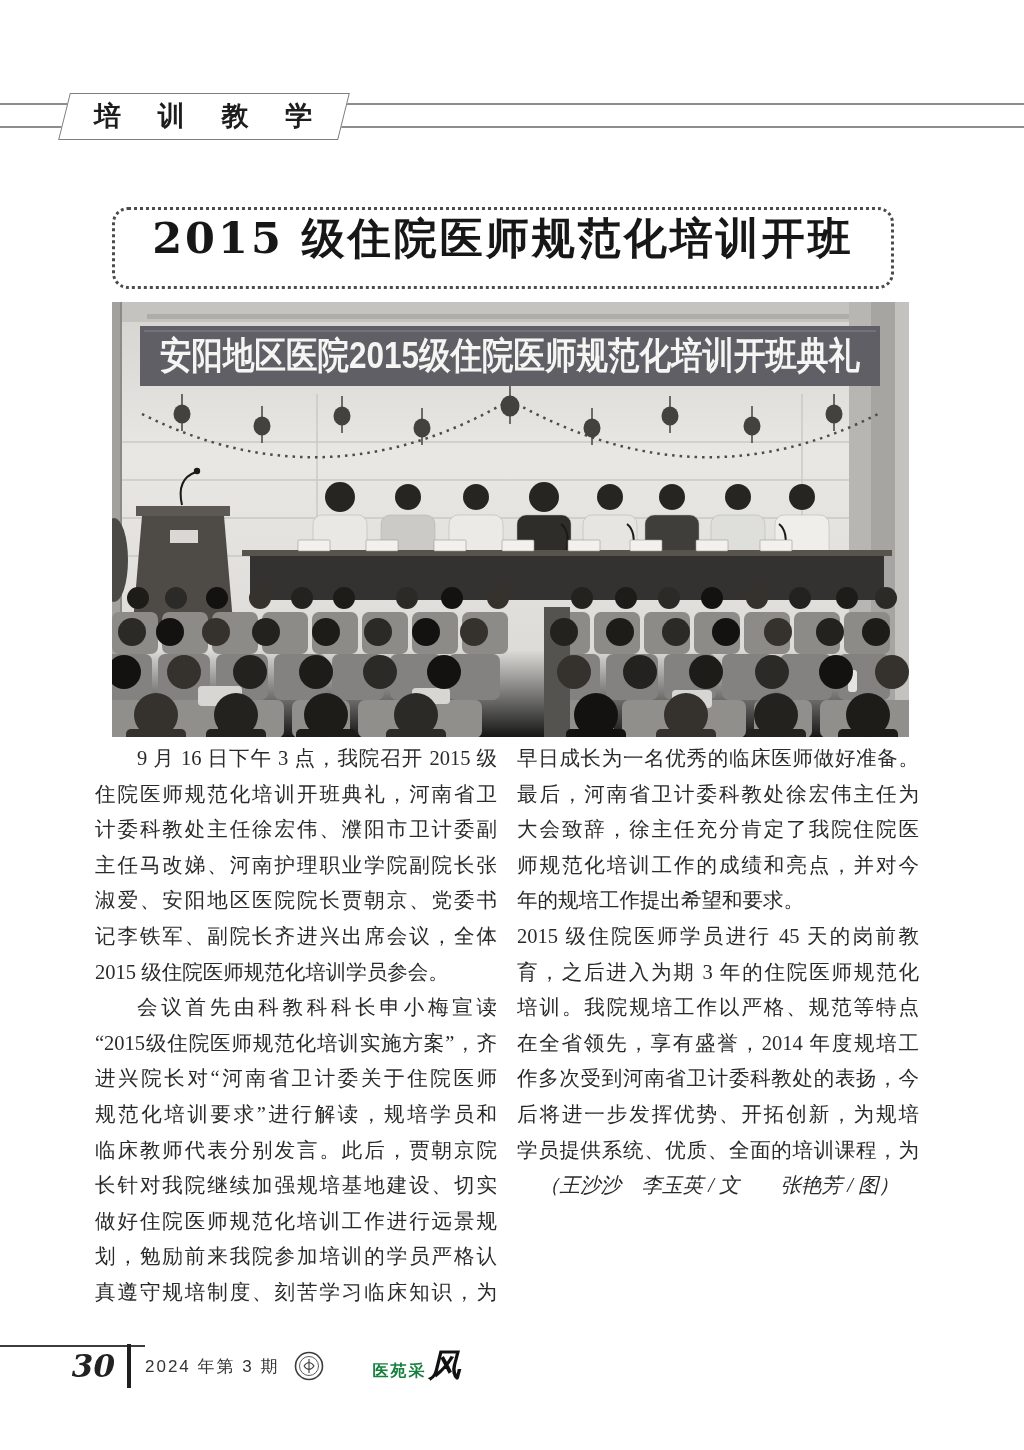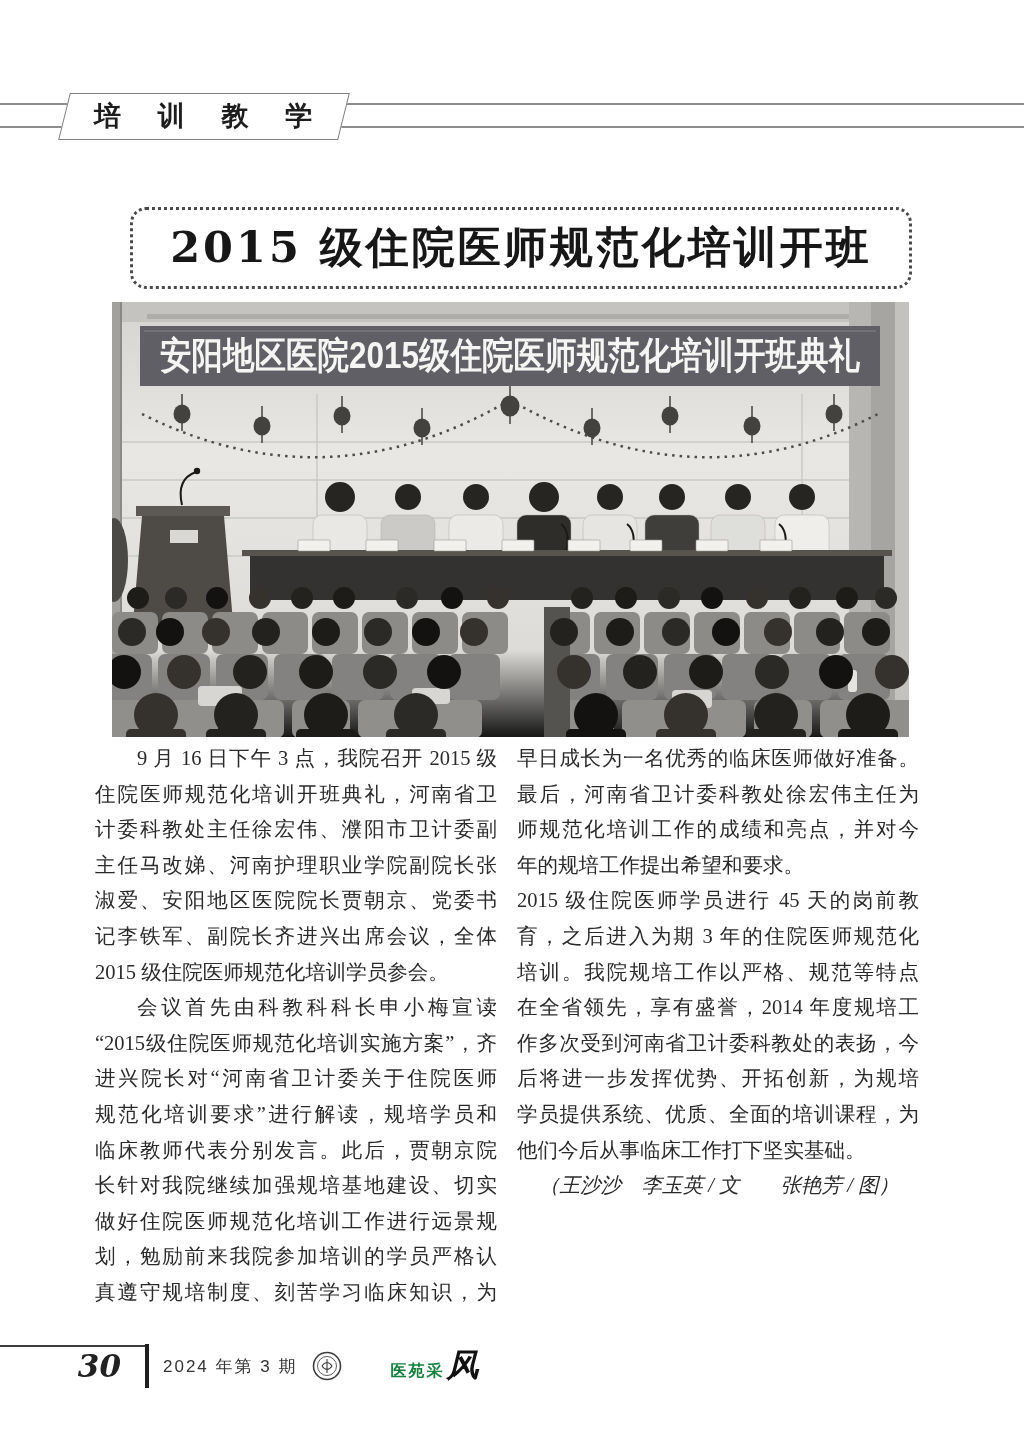--- a/index.html
+++ b/index.html
@@ -12,23 +12,23 @@
   .hrule.bot{top:126px;}
   .hrule.l{width:70px;}
   .hrule.r{left:338px;width:686px;}
   .section-banner{position:absolute;left:64px;top:93px;width:278px;height:45px;
         background:#fff;border:1.6px solid #7e7e7e;transform:skewX(-14deg);}
   .section-label{position:absolute;left:64px;top:93px;width:278px;height:45px;
         display:flex;align-items:center;justify-content:center;
         font-size:27px;font-weight:bold;letter-spacing:15px;color:#1d1d1d;text-indent:15px;}
 
   
-  .title-box{position:absolute;left:130px;top:207px;width:776px;height:76px;
+  .title-box{position:absolute;left:112px;top:207px;width:776px;height:76px;
         border:3px dotted #4b4b4b;border-radius:16px;
-        display:flex;align-items:center;justify-content:center;}
+        display:flex;align-items:flex-start;justify-content:center;}
   .title-text{font-size:43px;font-weight:bold;letter-spacing:3px;color:#171717;
         font-family:"DejaVu Serif","Liberation Serif",serif;white-space:nowrap;}
 
   
   .photo{position:absolute;left:112px;top:302px;width:797px;height:435px;
         background:#fef9c3;overflow:hidden;}
   .photo svg{display:block;}
 
   
   .columns{position:absolute;left:95px;top:741px;width:834px;display:flex;gap:20px;}
@@ -38,21 +38,21 @@
   .ln.short{text-align-last:left;}
   .ln.ind{text-indent:42px;}
   .byline{font-size:20.5px;line-height:35.6px;height:35.6px;font-style:italic;
       text-align:right;padding-right:20px;color:#2a2a2a;}
 
   
   .footer-rule{position:absolute;left:0;top:1345px;width:145px;height:2px;background:#3d3d3d;}
   .footer{position:absolute;left:0;top:1342px;height:48px;display:flex;align-items:center;}
   .page-number{font-size:31px;font-style:italic;font-weight:bold;
       font-family:"DejaVu Serif","Liberation Serif",serif;color:#222;
-      width:145px;text-align:right;padding-right:24px;box-sizing:border-box;}
+      width:127px;text-align:right;padding-right:12px;box-sizing:border-box;}
   .footer-bar{width:4px;height:44px;background:#1f1f1f;margin-right:14px;}
   .issue{font-size:17px;letter-spacing:2px;color:#333;
       font-family:"Liberation Sans","DejaVu Sans",sans-serif;margin-right:14px;}
   .seal{margin-right:6px;}
   .mag{display:flex;align-items:baseline;}
   .mag-prefix{font-size:16px;font-weight:bold;letter-spacing:2px;color:#15803d;
       font-family:"Liberation Sans","DejaVu Sans",sans-serif;padding-left:41px;}
   .mag-suffix{font-size:32px;font-weight:bold;font-style:italic;color:#111;
       font-family:"DejaVu Serif","Liberation Serif",serif;margin-left:2px;}
 </style>
@@ -328,30 +328,30 @@
       <div class="ln">规范化培训要求”进行解读，规培学员和</div>
       <div class="ln">临床教师代表分别发言。此后，贾朝京院</div>
       <div class="ln">长针对我院继续加强规培基地建设、切实</div>
       <div class="ln">做好住院医师规范化培训工作进行远景规</div>
       <div class="ln">划，勉励前来我院参加培训的学员严格认</div>
       <div class="ln">真遵守规培制度、刻苦学习临床知识，为</div>
     </div>
     <div class="col">
       <div class="ln">早日成长为一名优秀的临床医师做好准备。</div>
       <div class="ln">最后，河南省卫计委科教处徐宏伟主任为</div>
+      <div class="ln">大会致辞，徐主任充分肯定了我院住院医</div>
       <div class="ln">师规范化培训工作的成绩和亮点，并对今</div>
       <div class="ln short">年的规培工作提出希望和要求。</div>
       <div class="ln">2015 级住院医师学员进行 45 天的岗前教</div>
       <div class="ln">育，之后进入为期 3 年的住院医师规范化</div>
       <div class="ln">培训。我院规培工作以严格、规范等特点</div>
       <div class="ln">在全省领先，享有盛誉，2014 年度规培工</div>
       <div class="ln">作多次受到河南省卫计委科教处的表扬，今</div>
       <div class="ln">后将进一步发挥优势、开拓创新，为规培</div>
       <div class="ln">学员提供系统、优质、全面的培训课程，为</div>
-      <div class="ln short">他们今后从事临床工作打下坚实基础。</div>
       <div class="byline">（王沙沙　李玉英 / 文　　张艳芳 / 图）</div>
     </div>
   </div>
 
   <div class="footer-rule"></div>
   <div class="footer">
     <span class="page-number">30</span>
     <span class="footer-bar"></span>
     <span class="issue">2024 年第 3 期</span>
     <svg class="seal" width="32" height="32" viewBox="0 0 32 32">

